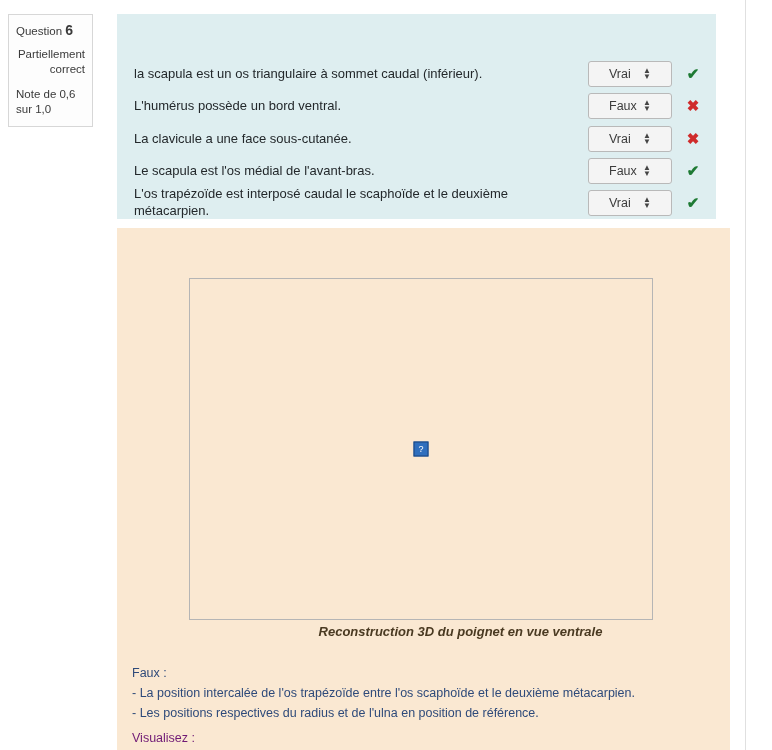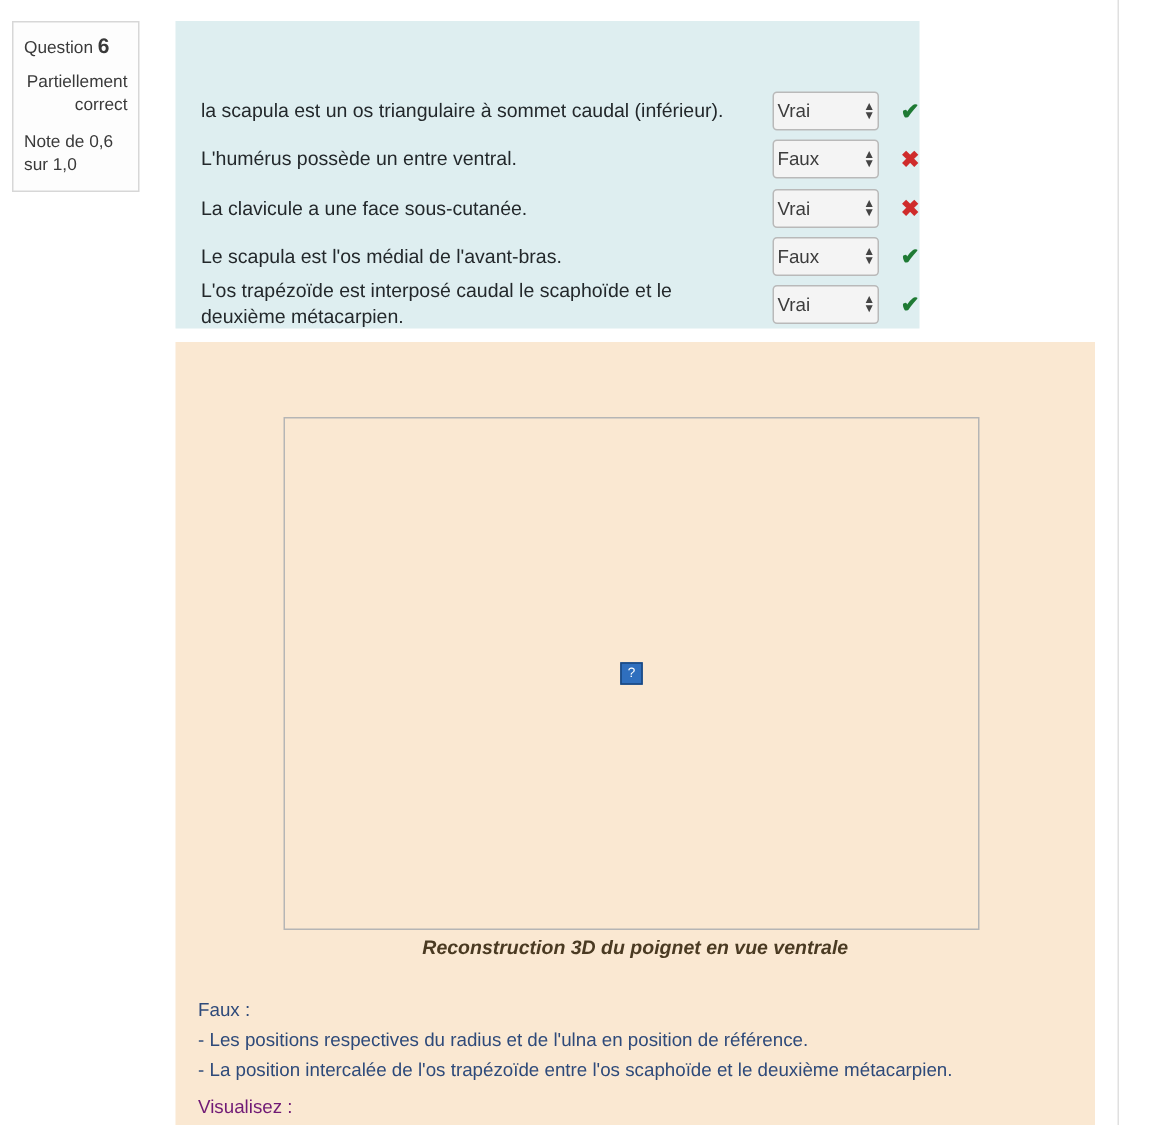--- a/index.html
+++ b/index.html
@@ -55,21 +55,21 @@
   }
   .qinfo .qgrade {
     margin-bottom: 0;
   }
 
   
   .answers-panel {
     position: absolute;
     top: 14px;
     left: 117px;
-    width: 496px;
+    width: 599px;
     height: 205px;
     background: #deeef0;
     box-sizing: border-box;
     padding: 0;
   }
   .ans-row {
     position: absolute;
     left: 17px;
     right: 0;
     height: 28px;
@@ -84,21 +84,21 @@
   }
   .ans-select {
     width: 84px;
     height: 26px;
     border: 1px solid #b9b9b9;
     background: #f4f4f4;
     border-radius: 3px;
     box-sizing: border-box;
     display: flex;
     align-items: center;
-    padding: 0 2px;
+    padding: 0 20px;
     font-size: 12.5px;
     color: #3c3c3c;
     position: relative;
     margin-left: 14px;
   }
   .ans-select .sel-val { flex: 1; }
   .ans-select .spin {
     display: flex;
     flex-direction: column;
     align-items: center;
@@ -155,20 +155,21 @@
   .fig-caption {
     position: absolute;
     top: 396px;
     left: 0;
     width: 100%;
     text-align: center;
     font-style: italic;
     font-weight: bold;
     font-size: 13px;
     color: #4a3a22;
+    padding-left: 37px;
   }
   .notes {
     position: absolute;
     top: 435px;
     left: 15px;
     font-size: 12.5px;
     color: #2e4a7a;
     line-height: 1.6;
   }
   .notes .lbl { color: #2e4a7a; }
@@ -203,21 +204,21 @@
       <span class="sel-val">Vrai</span>
       <span class="spin">
           <span>▲</span>
           <span>▼</span>
         </span>
     </div>
     <div class="mark ok">✔</div>
   </div>
 
   <div class="ans-row" style="top:78px">
-    <div class="ans-text">L'humérus possède un entre ventral.</div>
+    <div class="ans-text">L'humérus possède un bord ventral.</div>
     <div class="ans-select">
       <span class="sel-val">Faux</span>
       <span class="spin">
           <span>▲</span>
           <span>▼</span>
         </span>
     </div>
     <div class="mark bad">✖</div>
   </div>
 
@@ -262,19 +263,19 @@
 <div class="figure-panel">
 
   <div class="img-frame">
     <div class="broken-img">?</div>
   </div>
 
   <div class="fig-caption">Reconstruction 3D du poignet en vue ventrale</div>
 
   <div class="notes">
     <div class="lbl">Faux :</div>
+    <div class="line">- La position intercalée de l'os trapézoïde entre l'os scaphoïde et le deuxième métacarpien.</div>
     <div class="line">- Les positions respectives du radius et de l'ulna en position de référence.</div>
-    <div class="line">- La position intercalée de l'os trapézoïde entre l'os scaphoïde et le deuxième métacarpien.</div>
   </div>
 
   <div class="visualisez">Visualisez :</div>
 
 </div>
 
 </body></html>

